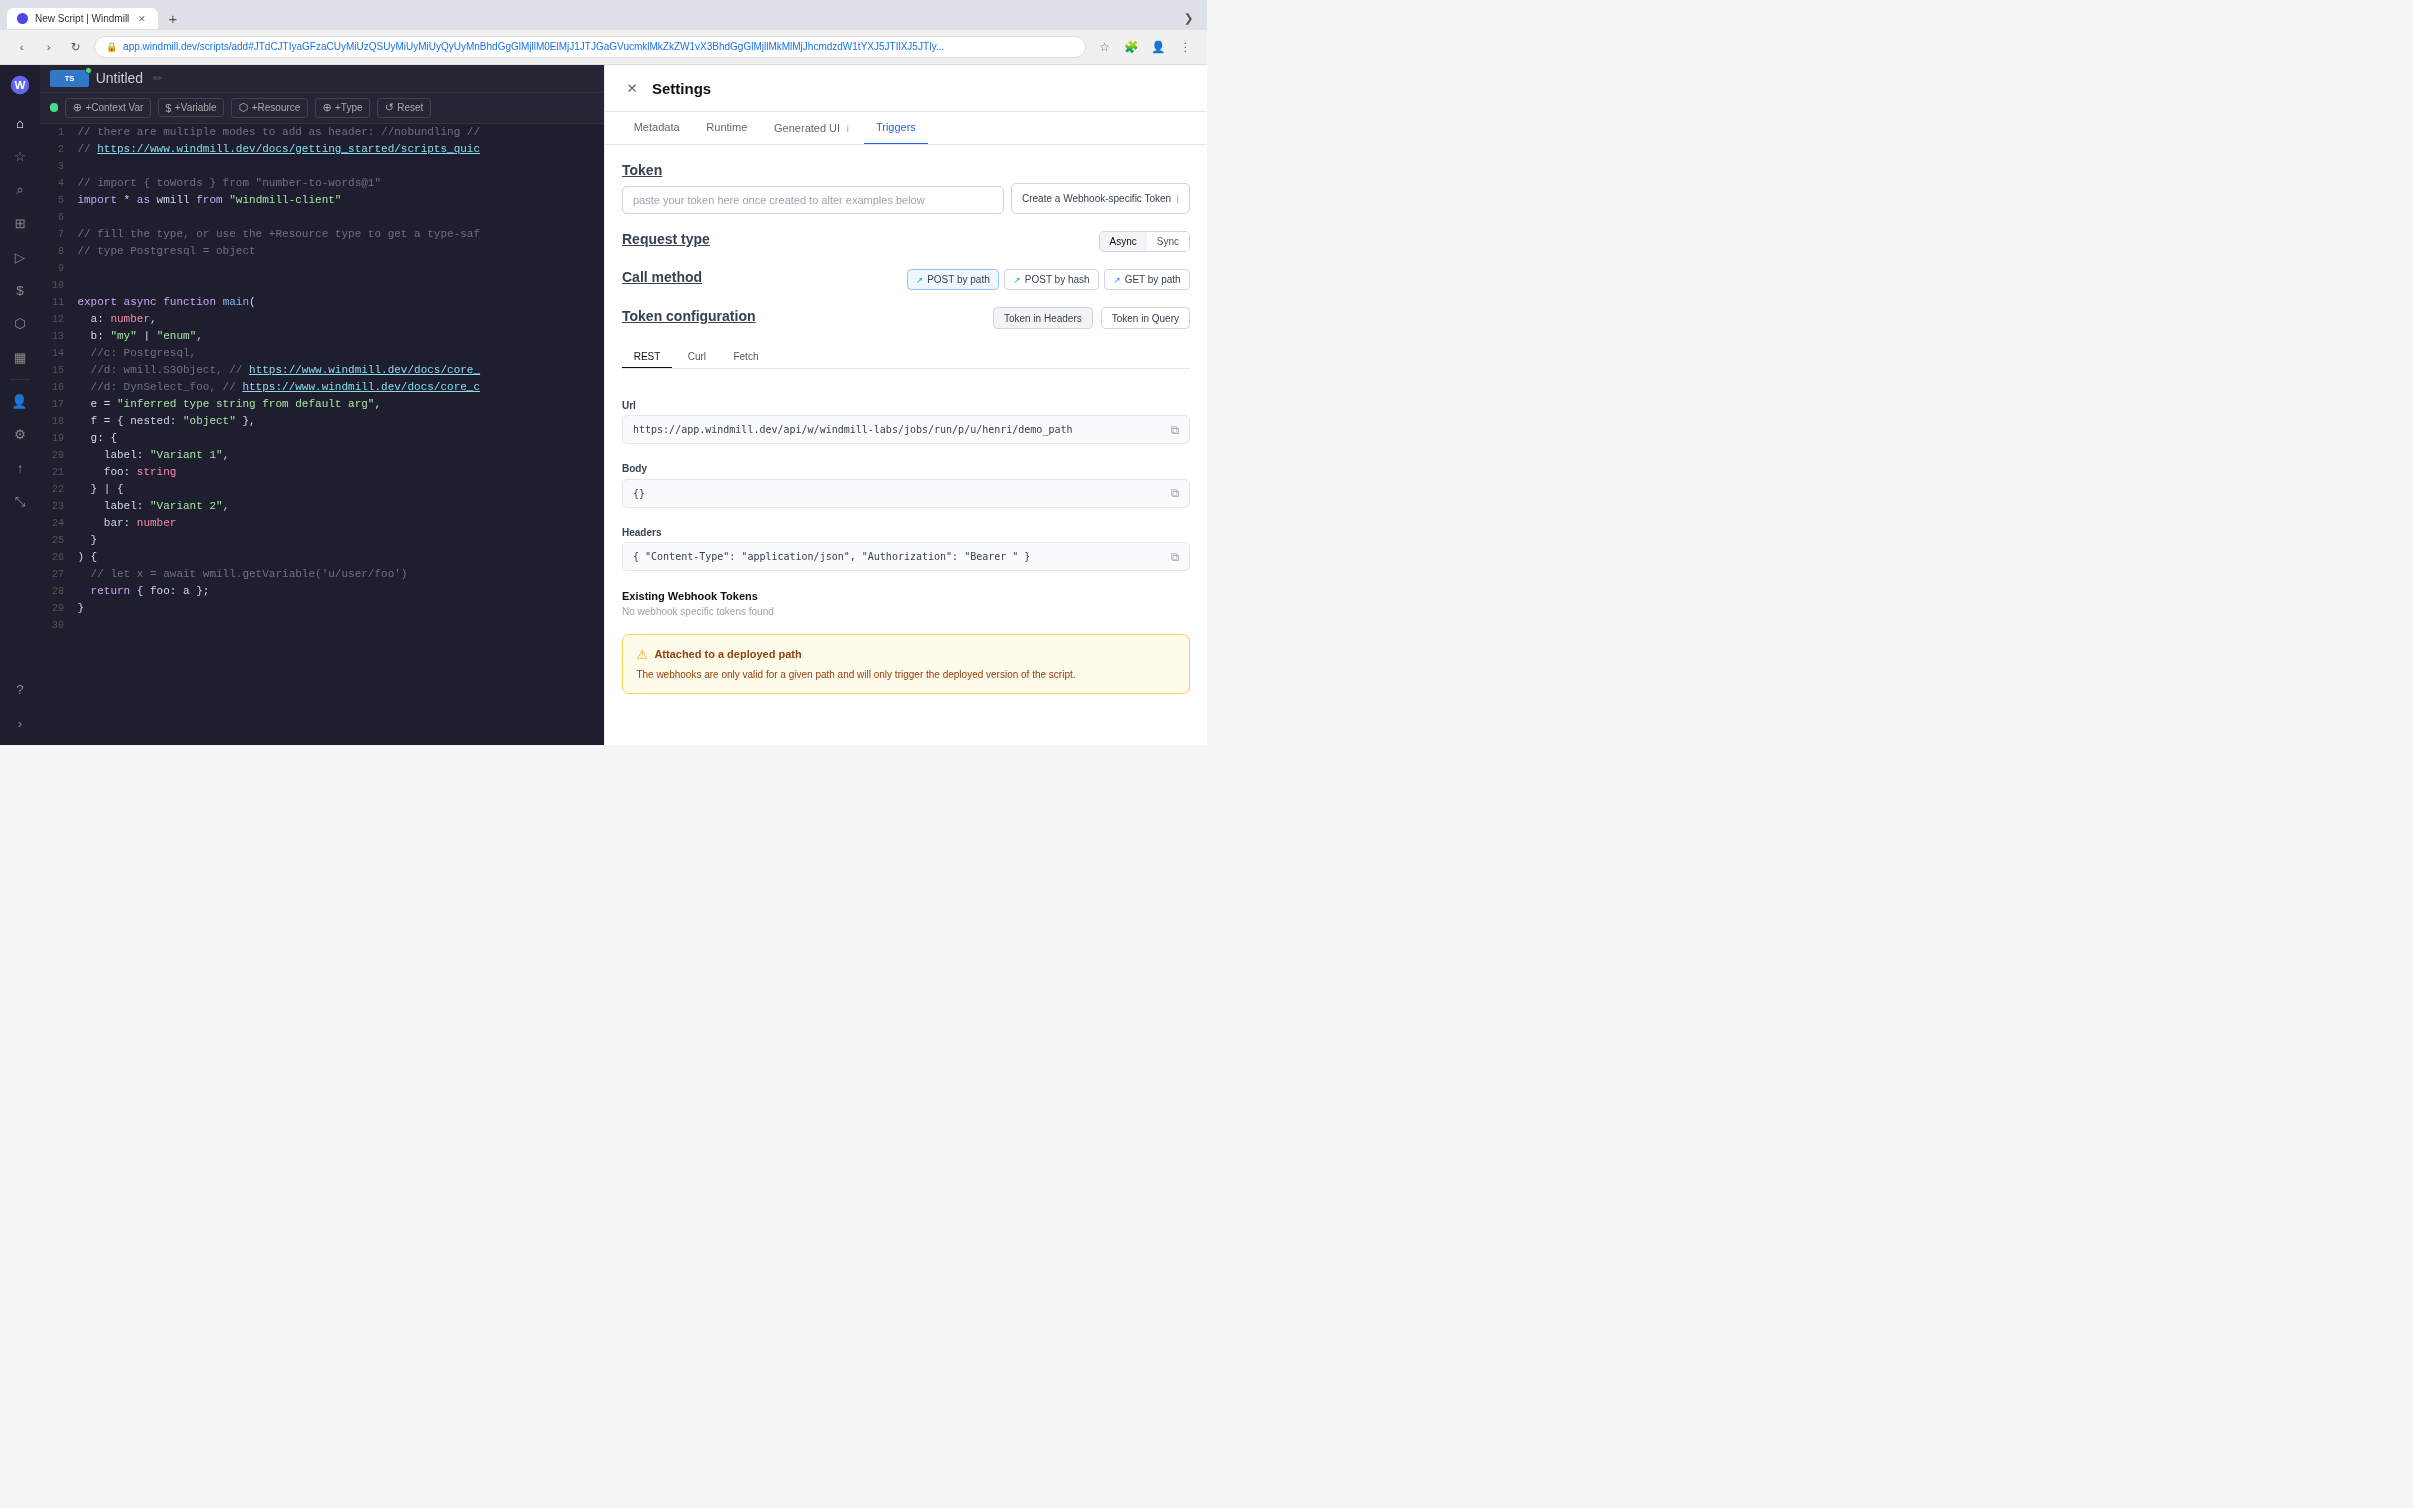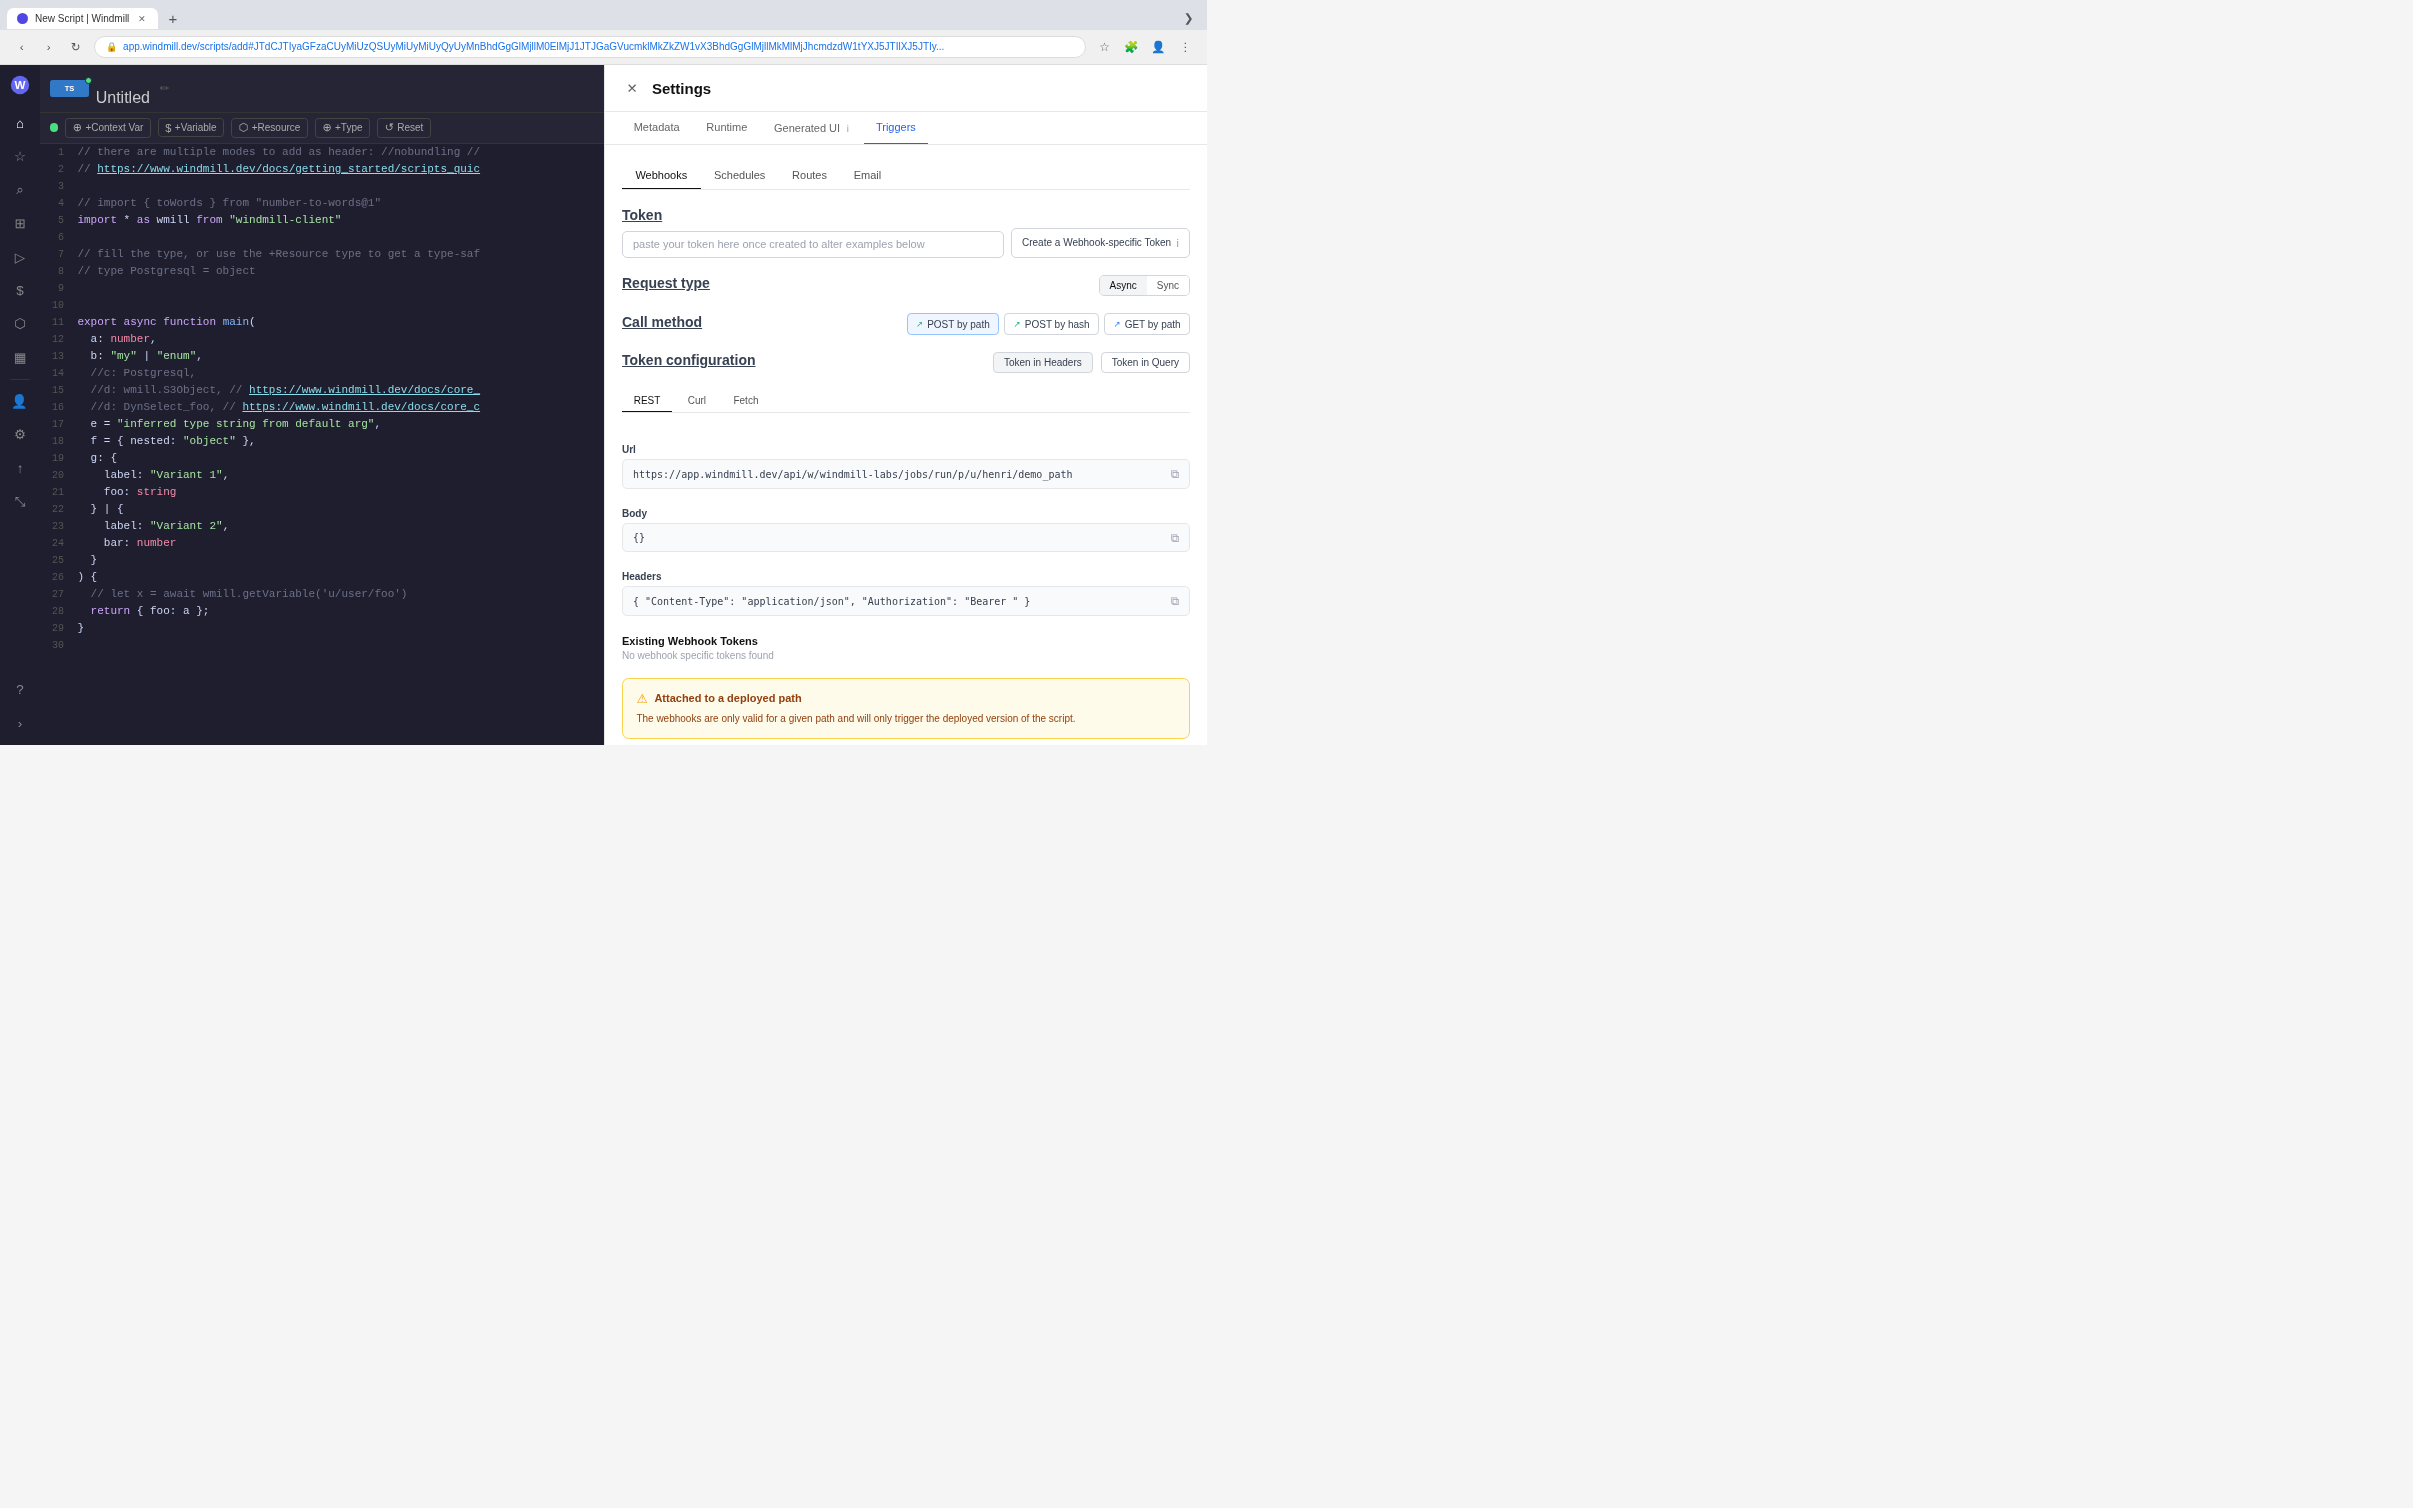--- a/index.html
+++ b/index.html
@@ -32,21 +32,21 @@
     .sidebar-icon { width: 30px; height: 30px; display: flex; align-items: center; justify-content: center; border-radius: 5px; cursor: pointer; color: #888; font-size: 13.4px; }
     .sidebar-icon.active { color: #fff; }
     .sidebar-divider { width: 20px; height: 0.8px; background: #333; margin: 3.4px 0; }
     .sidebar-bottom { margin-top: auto; display: flex; flex-direction: column; align-items: center; gap: 3.4px; }
 
     
     .editor-area { flex: 1; display: flex; flex-direction: column; background: #1e1e2e; min-width: 0; }
     .editor-header { background: #252535; border-bottom: 0.8px solid #333; padding: 5px 10px; display: flex; align-items: center; gap: 6.7px; }
     .file-icon { width: 39px; height: 17px; background: #3178c6; border-radius: 2.5px; display: flex; align-items: center; justify-content: center; font-size: 7.5px; color: white; font-weight: bold; position: relative; }
     .file-icon-dot { width: 6.7px; height: 6.7px; background: #4ade80; border-radius: 50%; position: absolute; top: -2.5px; right: -2.5px; border: 0.8px solid #252535; }
-    .filename { color: #ccc; font-size: 16px; margin-top: 19px; }
+    .filename { color: #ccc; font-size: 14px; }
     .edit-icon { color: #666; cursor: pointer; font-size: 11px; margin-left: 3.4px; }
     .toolbar { background: #252535; border-bottom: 0.8px solid #333; padding: 5px 10px; display: flex; align-items: center; gap: 6.7px; }
     .toolbar-dot { width: 8.4px; height: 8.4px; background: #4ade80; border-radius: 50%; }
     .toolbar-btn { display: flex; align-items: center; gap: 3.4px; padding: 2.5px 6.7px; border-radius: 3.4px; cursor: pointer; color: #aaa; font-size: 10px; border: 0.8px solid #444; background: transparent; }
     .toolbar-btn .icon { font-size: 11px; }
 
     
     .code-editor { flex: 1; overflow: hidden; font-family: 'Courier New', monospace; font-size: 11px; background: #1e1e2e; }
     .code-line { display: flex; min-height: 17px; line-height: 17px; }
     .line-num { width: 34px; text-align: right; padding-right: 10px; color: #555; flex-shrink: 0; user-select: none; font-size: 10px; }
@@ -365,34 +365,20 @@
         <span>Generated UI</span>
         <span style="color:#9ca3af;font-size:10px;margin-left:3.4px;">ℹ</span>
       </div>
       <div class="settings-tab active">
         <span>Triggers</span>
       </div>
     </div>
 
     <div class="settings-content">
 
-      <div class="sub-tabs">
-        <div class="sub-tab active">
-          <span>Webhooks</span>
-        </div>
-        <div class="sub-tab">
-          <span>Schedules</span>
-        </div>
-        <div class="sub-tab">
-          <span>Routes</span>
-        </div>
-        <div class="sub-tab">
-          <span>Email</span>
-        </div>
-      </div>
 
       <div class="form-section">
         <div class="form-label">Token</div>
         <div class="token-row">
           <div class="token-input-wrap">
             <input class="form-input" type="text" placeholder="paste your token here once created to alter examples below" style="">
           </div>
           <button class="create-token-btn">
             <span>Create a Webhook-specific Token</span>
             <span class="info-icon">ℹ</span>

